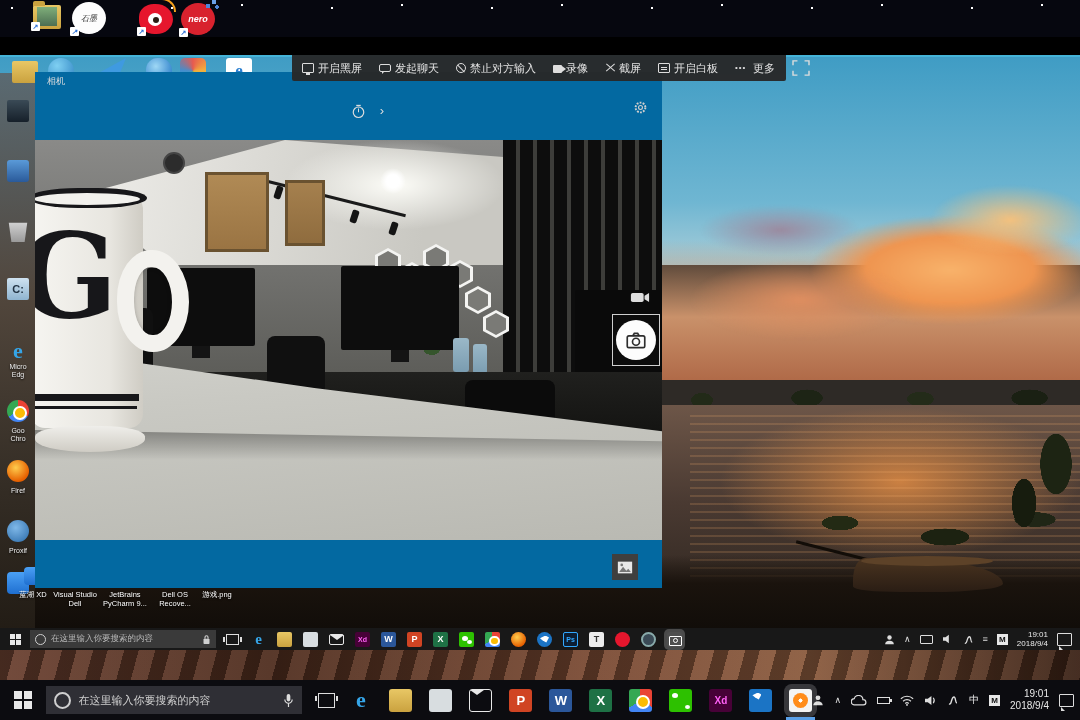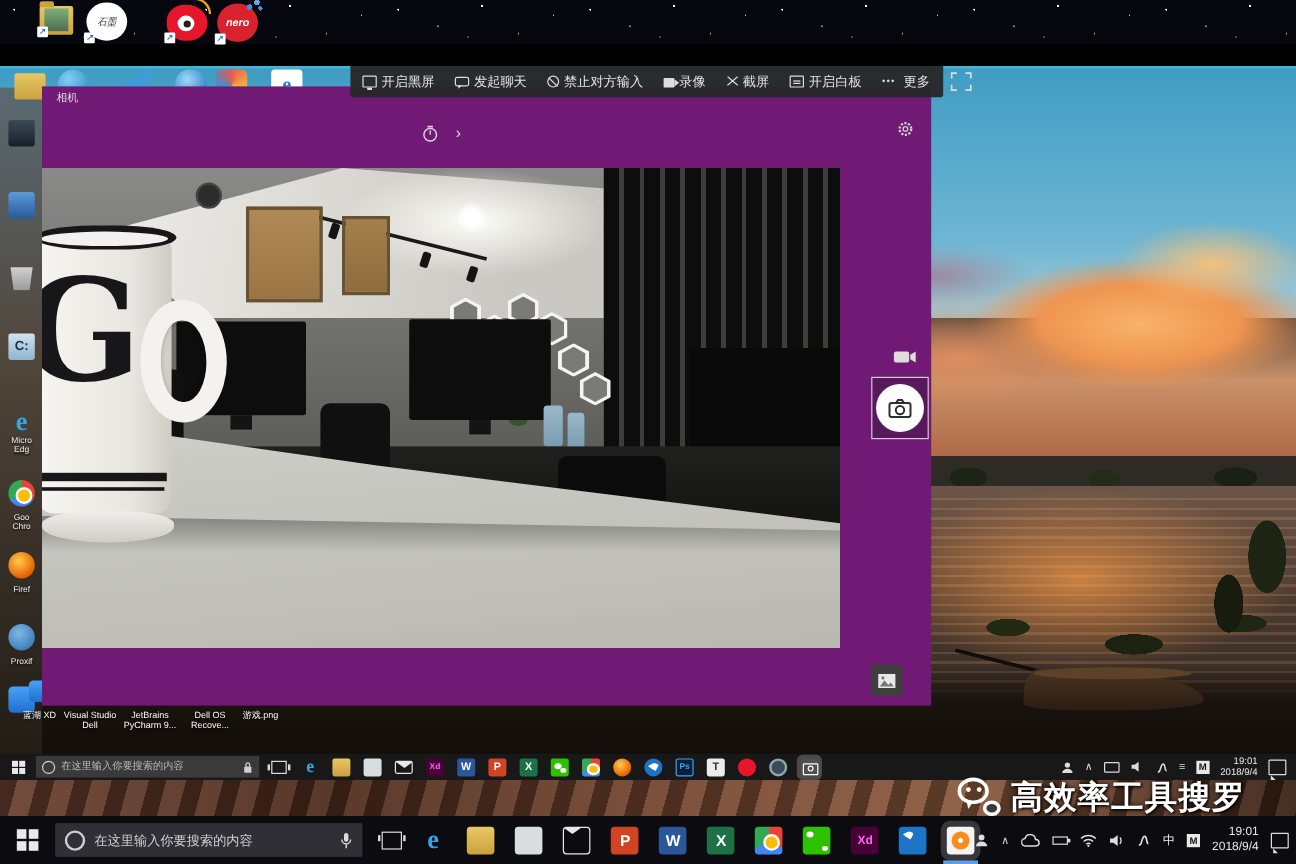--- a/index.html
+++ b/index.html
@@ -127,21 +127,21 @@
   .ic-cut .tb-ico{width:10px;height:10px;}
   .ic-cut .tb-ico:before,.ic-cut .tb-ico:after{content:"";position:absolute;left:0;top:4px;width:11px;height:1.2px;background:#ddd;}
   .ic-cut .tb-ico:before{transform:rotate(40deg);} .ic-cut .tb-ico:after{transform:rotate(-40deg);}
   .ic-board .tb-ico{border:1px solid #ddd;border-radius:1px;}
   .ic-board .tb-ico:after{content:"";position:absolute;left:2px;top:3px;width:6px;height:1px;background:#ddd;box-shadow:0 2px 0 #ddd;}
   .ic-dots .tb-ico{width:14px;height:10px;font-size:11px;line-height:5px;letter-spacing:1px;color:#ddd;}
   .ic-dots .tb-ico:before{content:"\2022\2022\2022";position:absolute;top:2px;left:0;font-size:8px;}
   .tb-full{margin-left:auto;width:18px;height:16px;position:relative;cursor:default;}
 
   
-  .camwin{left:35px;top:72px;width:741px;height:516px;background:#701a75;z-index:10;overflow:hidden;}
+  .camwin{left:35px;top:72px;width:627px;height:516px;background:#0369a1;z-index:10;overflow:hidden;}
   .cam-title{left:12px;top:3px;font-size:9px;color:#ddd;}
   .cam-topbar{left:0;top:22px;width:665px;height:34px;display:flex;align-items:center;justify-content:center;gap:14px;color:#ddd;}
   .cam-chev{font-size:13px;color:#ddd;line-height:12px;}
   .cam-gear{right:14px;top:28px;}
   .viewfinder{left:0;top:68px;width:665px;height:400px;background:linear-gradient(#8a8a88,#5c5c58 60%,#3a3a36);overflow:hidden;}
 
   
   .vf-ceiling{left:40px;top:0;width:500px;height:125px;background:linear-gradient(100deg,#efeeea,#c9c8c2 70%);
     clip-path:polygon(0 45%,42% 0,100% 18%,100% 100%,18% 100%);}
   .vf-glow{left:250px;top:0;width:220px;height:90px;background:radial-gradient(closest-side,rgba(255,255,250,.95),rgba(255,255,250,0));}
@@ -578,29 +578,20 @@
         <span>更多</span>
       </span>
       <span class="tb-full">
       <svg width="18" height="16" viewBox="0 0 20 18">
         <path d="M1 6V1h5M14 1h5v5M19 12v5h-5M6 17H1v-5" fill="none" stroke="#ddd" stroke-width="1.6"></path>
         </svg>
     </span>
   </div>
 
   <div class="abs canyon"></div>
-  <div class="abs watermark">
-    <span class="wm-icon">
-        <span class="b1"></span>
-        <span class="e1"></span>
-        <span class="e2"></span>
-        <span class="b2"></span>
-      </span>
-    <span class="wm-text">高效率工具搜罗</span>
-  </div>
 
   <div class="abs ltaskbar">
     <span class="lstart">
         <span class="winlogo big">
           <i></i>
           <i></i>
           <i></i>
           <i></i>
         </span>
       </span>

